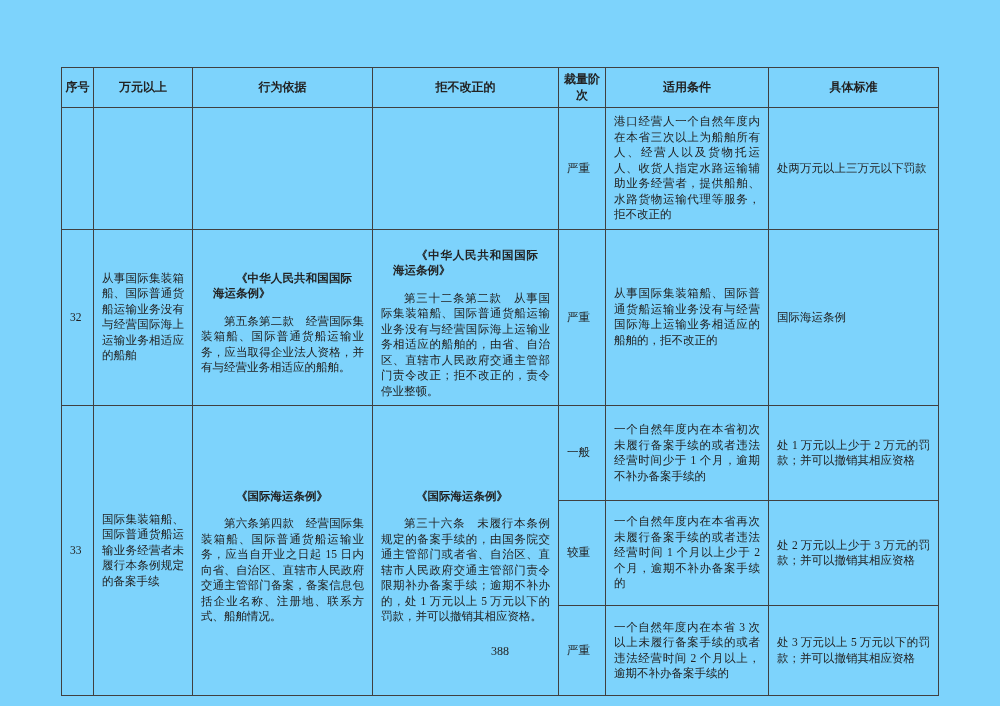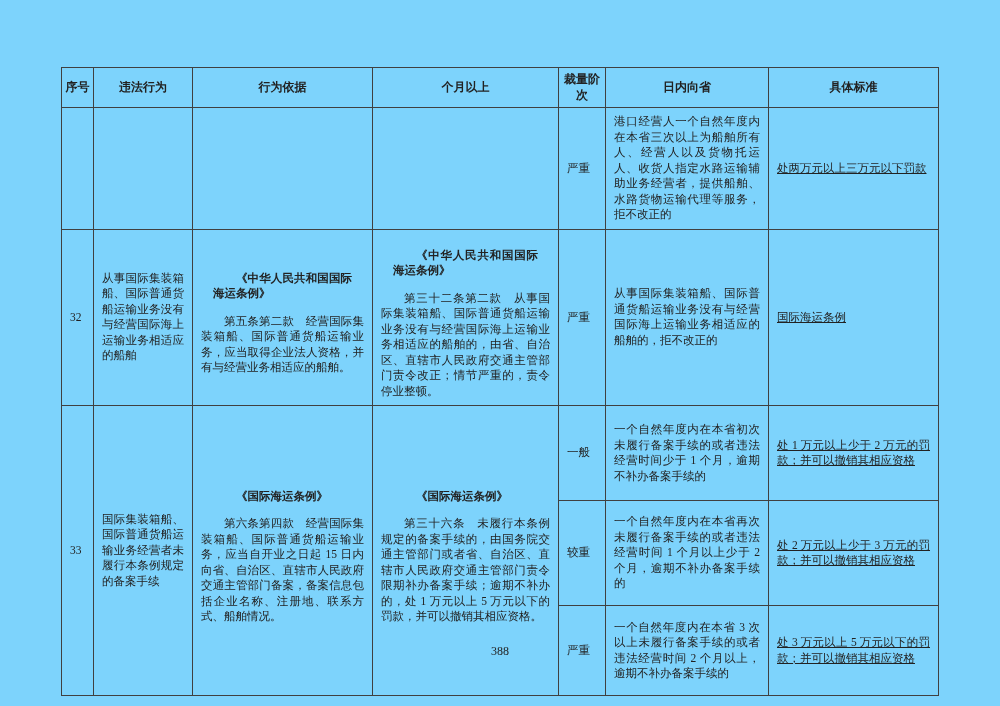--- a/index.html
+++ b/index.html
@@ -45,21 +45,21 @@
   tr.row-cont     { height: 104px; }
   tr.row-32       { height: 130px; }
   tr.row-33a      { height: 95px;  }
   tr.row-33b      { height: 105px; }
   tr.row-33c      { height: 90px;  }
   td.c-no     { text-align: left; }
   td.c-level  { padding: 6px 3px; }
   td.c-viol   { text-align: justify; padding: 6px 5px; }
   td.c-law    { text-align: justify; vertical-align: middle; }
   td.c-cond   { text-align: justify; }
-  td.c-std    { text-align: justify; text-decoration: underline; }
+  td.c-std    { text-align: justify; }
   p.law-title {
     margin: 12px;
     font-weight: bold;
     text-indent: 2em;
   }
   p.law-body {
     margin: 0;
     text-indent: 2em;
   }
   .page-number {
@@ -84,25 +84,25 @@
       <col style="width:180px">
       <col style="width:186px">
       <col style="width:47px">
       <col style="width:163px">
       <col style="width:170px">
     </colgroup>
 
     <tbody>
         <tr class="row-header">
       <th>序号</th>
-      <th>违法行为</th>
+      <th>万元以上</th>
       <th>行为依据</th>
-      <th>个月以上</th>
+      <th>拒不改正的</th>
       <th>裁量阶次</th>
-      <th>日内向省</th>
+      <th>适用条件</th>
       <th>具体标准</th>
     </tr>
 
     <tr class="row-cont">
       <td class="c-no"></td>
       <td class="c-viol"></td>
       <td class="c-law"></td>
       <td class="c-law"></td>
       <td class="c-level">严重</td>
       <td class="c-cond">港口经营人一个自然年度内在本省三次以上为船舶所有人、经营人以及货物托运人、收货人指定水路运输辅助业务经营者，提供船舶、水路货物运输代理等服务，拒不改正的</td>
@@ -111,21 +111,21 @@
 
     <tr class="row-32">
       <td class="c-no">32</td>
       <td class="c-viol">从事国际集装箱船、国际普通货船运输业务没有与经营国际海上运输业务相适应的船舶</td>
       <td class="c-law">
         <p class="law-title">《中华人民共和国国际海运条例》</p>
         <p class="law-body">第五条第二款　经营国际集装箱船、国际普通货船运输业务，应当取得企业法人资格，并有与经营业务相适应的船舶。</p>
       </td>
       <td class="c-law">
         <p class="law-title">《中华人民共和国国际海运条例》</p>
-        <p class="law-body">第三十二条第二款　从事国际集装箱船、国际普通货船运输业务没有与经营国际海上运输业务相适应的船舶的，由省、自治区、直辖市人民政府交通主管部门责令改正；情节严重的，责令停业整顿。</p>
+        <p class="law-body">第三十二条第二款　从事国际集装箱船、国际普通货船运输业务没有与经营国际海上运输业务相适应的船舶的，由省、自治区、直辖市人民政府交通主管部门责令改正；拒不改正的，责令停业整顿。</p>
       </td>
       <td class="c-level">严重</td>
       <td class="c-cond">从事国际集装箱船、国际普通货船运输业务没有与经营国际海上运输业务相适应的船舶的，拒不改正的</td>
       <td class="c-std">国际海运条例</td>
     </tr>
 
     <tr class="row-33a">
       <td class="c-no" rowspan="3">33</td>
       <td class="c-viol" rowspan="3">国际集装箱船、国际普通货船运输业务经营者未履行本条例规定的备案手续</td>
       <td class="c-law" rowspan="3">

